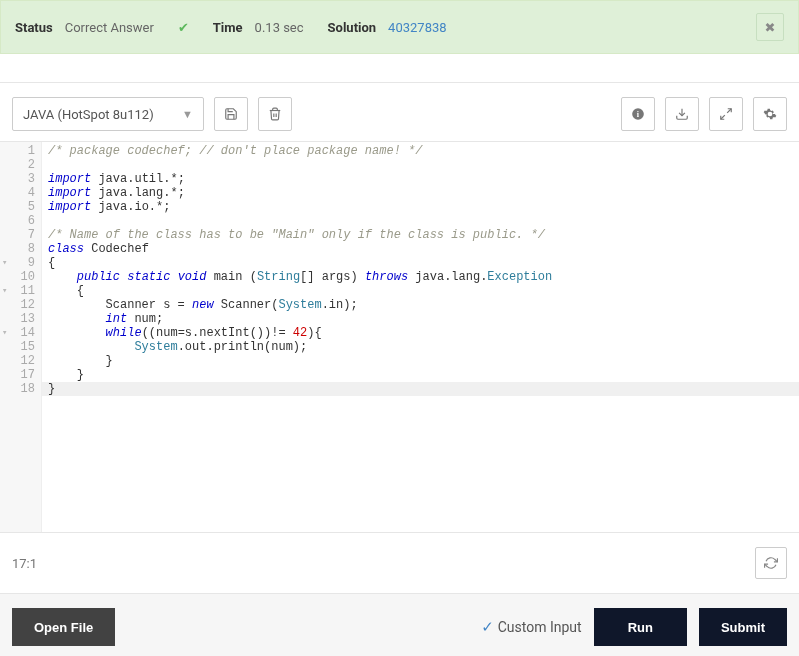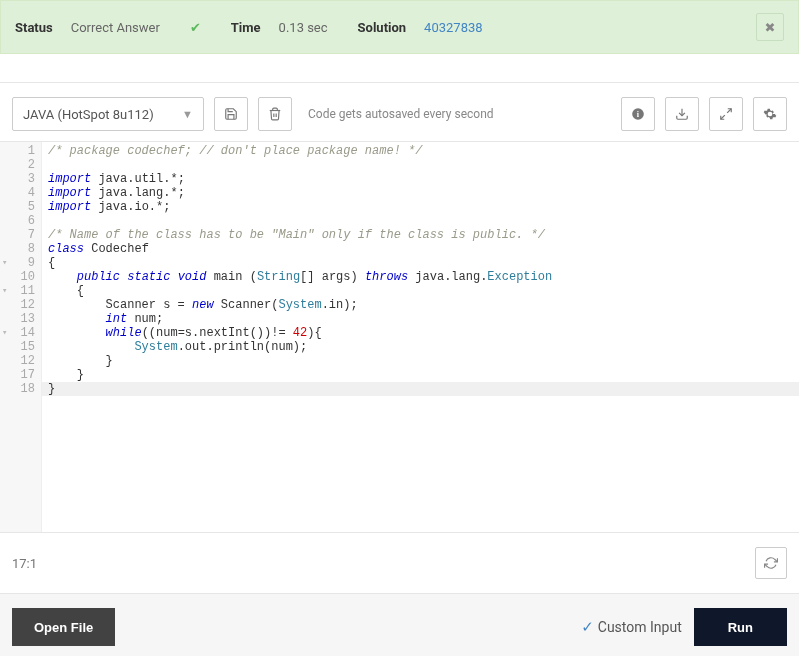--- a/index.html
+++ b/index.html
@@ -1,17 +1,17 @@
 <!DOCTYPE html>
 <html><head>
 <meta charset="utf-8">
 <style>
 * { margin: 0; padding: 0; box-sizing: border-box; }
 body { font-family: -apple-system, BlinkMacSystemFont, "Segoe UI", Roboto, Arial, sans-serif; font-size: 13px; color: #333; background: #fff; width: 799px; }
-.status-bar { background: #dff0d8; border: 1px solid #d6e9c6; padding: 12px 14px; display: flex; align-items: center; gap: 18px; color: #3c763d; }
+.status-bar { background: #dff0d8; border: 1px solid #d6e9c6; padding: 12px 14px; display: flex; align-items: center; gap: 12px; color: #3c763d; }
 .status-bar .label { font-weight: bold; color: #333; }
 .status-bar .val { color: #666; margin-right: 12px; }
 .status-bar .check { color: #5cb85c; font-size: 13px; margin-right: 12px; }
 .status-bar .sol-link { color: #4285c5; }
 .status-bar .close-btn { margin-left: auto; width: 28px; height: 28px; border: 1px solid #c7dfc0; background: #fff0; display: flex; align-items: center; justify-content: center; cursor: pointer; color: #888; border-radius:2px;}
 .spacer-line { border-top: 1px solid #e6e6e6; margin-top: 28px; }
 .toolbar { display: flex; align-items: center; padding: 14px 12px 10px; gap: 10px; }
 .lang-select { width: 192px; height: 34px; border: 1px solid #ccc; background: #fff; padding: 0 10px; display: flex; align-items: center; justify-content: space-between; cursor: pointer; color: #555; border-radius: 2px; }
 .lang-select .chev { color: #999; font-size: 11px; }
 .icon-btn { width: 34px; height: 34px; border: 1px solid #ccc; background: #fff; display: flex; align-items: center; justify-content: center; cursor: pointer; color: #777; border-radius: 2px; }
@@ -70,21 +70,20 @@
       </svg>
   </div>
   <div class="icon-btn">
     <svg viewBox="0 0 24 24" fill="none" stroke="currentColor" stroke-width="2">
         <polyline points="3 6 5 6 21 6"></polyline>
         <path d="M19 6l-1 14a2 2 0 0 1-2 2H8a2 2 0 0 1-2-2L5 6"></path>
         <path d="M10 11v6M14 11v6"></path>
         <path d="M8 6V4a2 2 0 0 1 2-2h4a2 2 0 0 1 2 2v2"></path>
       </svg>
   </div>
-  <span class="autosave">Code gets autosaved every second</span>
   <div class="toolbar-right">
     <div class="icon-btn">
       <svg viewBox="0 0 24 24" fill="currentColor">
           <circle cx="12" cy="12" r="10" fill="currentColor"></circle>
           <text x="12" y="17" text-anchor="middle" fill="#fff" font-size="14" font-family="serif" font-weight="bold">i</text>
         </svg>
     </div>
     <div class="icon-btn">
       <svg viewBox="0 0 24 24" fill="none" stroke="currentColor" stroke-width="2">
           <path d="M21 15v4a2 2 0 0 1-2 2H5a2 2 0 0 1-2-2v-4"></path>
@@ -143,13 +142,14 @@
   </div>
 </div>
 
 <div class="bottom-bar">
   <button class="btn btn-open">Open File</button>
   <div class="custom-input">
     <span class="chk">✓</span>
     <span>Custom Input</span>
   </div>
   <button class="btn btn-dark" style="padding:0 34px">Run</button>
+  <button class="btn btn-dark">Submit</button>
 </div>
 
 </body></html>

